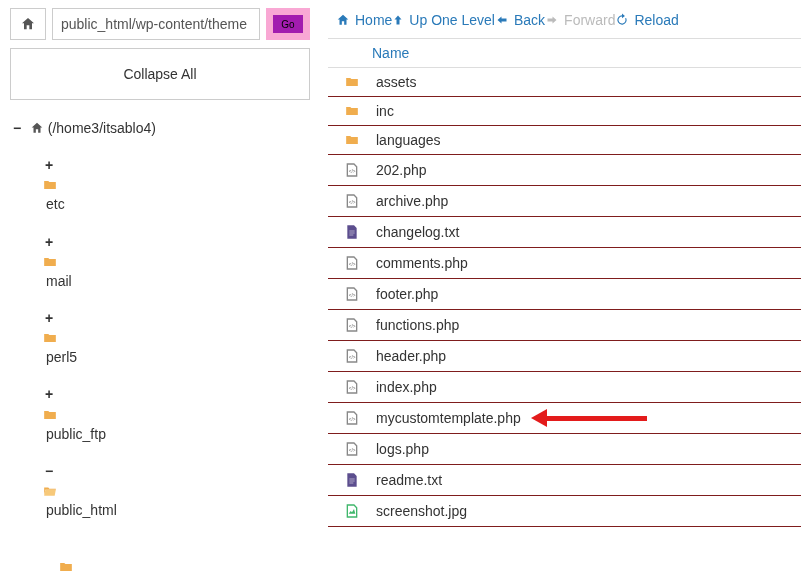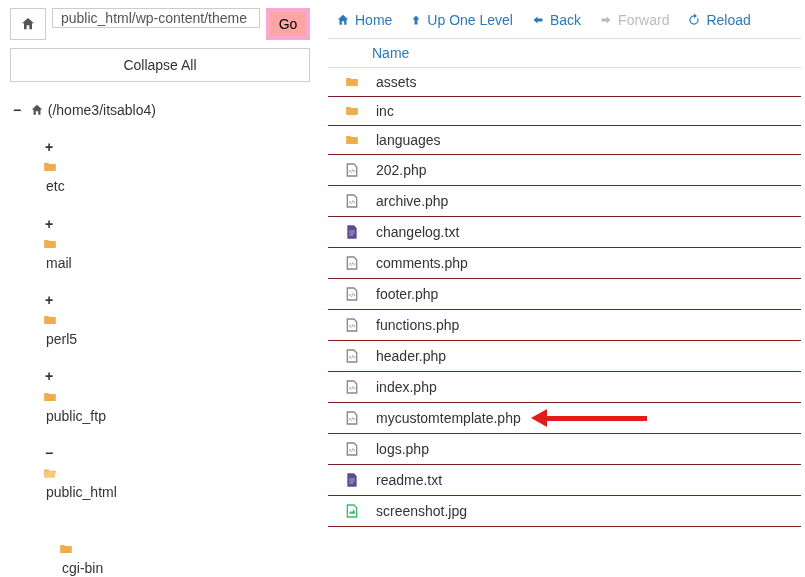--- a/index.html
+++ b/index.html
@@ -2,33 +2,33 @@
 <html><head>
 <meta charset="utf-8">
 <style>
   * { box-sizing: border-box; margin: 0; padding: 0; }
   body { font-family: -apple-system, "Helvetica Neue", Arial, sans-serif; font-size: 14px; color: #333; background: #fff; width: 805px; }
   .wrap { display: flex; }
   .left { width: 320px; padding: 8px 10px; }
   .right { flex: 1; padding: 8px 4px 8px 8px; }
   .pathbar { display: flex; gap: 6px; margin-bottom: 8px; }
   .home-btn { width: 36px; height: 32px; border: 1px solid #ccc; background: #fff; display:flex; align-items:center; justify-content:center; cursor:pointer; }
-  .path-input { flex:1; height:20px; border:1px solid #ccc; padding:0 8px; font-size:14px; color:#555; }
-  .go-btn { width:44px; height:32px; border:4px solid #f9a8d4; background:#fca5a5; cursor:pointer; font-size:14px; }
-  .collapse-all { border:1px solid #ccc; height:34px; display:flex; align-items:center; justify-content:center; cursor:pointer; margin-bottom:16px;text-align:right; }
+  .path-input { flex:1; height:32px; border:1px solid #ccc; padding:0 8px; font-size:14px; color:#555; }
+  .go-btn { width:44px; height:32px; border:7px solid #f9a8d4; background:#a21caf; cursor:pointer; font-size:10px; }
+  .collapse-all { border:1px solid #ccc; height:52px; display:flex; align-items:center; justify-content:center; cursor:pointer; margin-bottom:16px;text-align:right; }
   .tree { font-size:14px; line-height:1.8; }
   .node { white-space:nowrap;margin-top:12px; }
   .toggle { display:inline-block; width:14px; text-align:center; color:#333; font-weight:bold; cursor:pointer; margin-right:2px; }
   .toggle.empty { visibility:hidden; }
   .folder-ic { color:#f0ad4e; margin-right:4px; }
   .node-label { cursor:pointer; }
   .indent1 { padding-left: 0px; }
   .indent3 { padding-left: 32px; }
   .indent4 { padding-left: 48px; }
-  .toolbar { display:flex; gap:18px; padding:4px 8px 10px 8px; font-size:14px; }
+  .toolbar { display:flex; padding:4px 8px 10px 8px; font-size:14px; }
   .toolbar .tb { color:#2a7ab9; cursor:pointer; display:flex; align-items:center; gap:5px; }
   .toolbar .tb.disabled { color:#bbb; cursor:default; }
   .list-header { border-top:1px solid #ddd; border-bottom:1px solid #ddd; padding:6px 8px; display:flex; align-items:center; }
   .list-header .col { color:#2a7ab9; cursor:pointer; padding-left:36px; }
   .row { border-bottom:1px solid #7f1d1d; padding:6px 8px; display:flex; align-items:center; cursor:pointer; }
   .row .ic { width:24px; display:flex; justify-content:center; margin-right:12px; margin-left:4px; }
   .row .name { color:#333; }
   svg { display:block; }
   .arrow2 { display:inline-flex; align-items:center; margin-left:10px; }
   .arrow2 .head { width:0; height:0; border-top:9px solid transparent; border-bottom:9px solid transparent; border-right:16px solid #e31b1b; }

